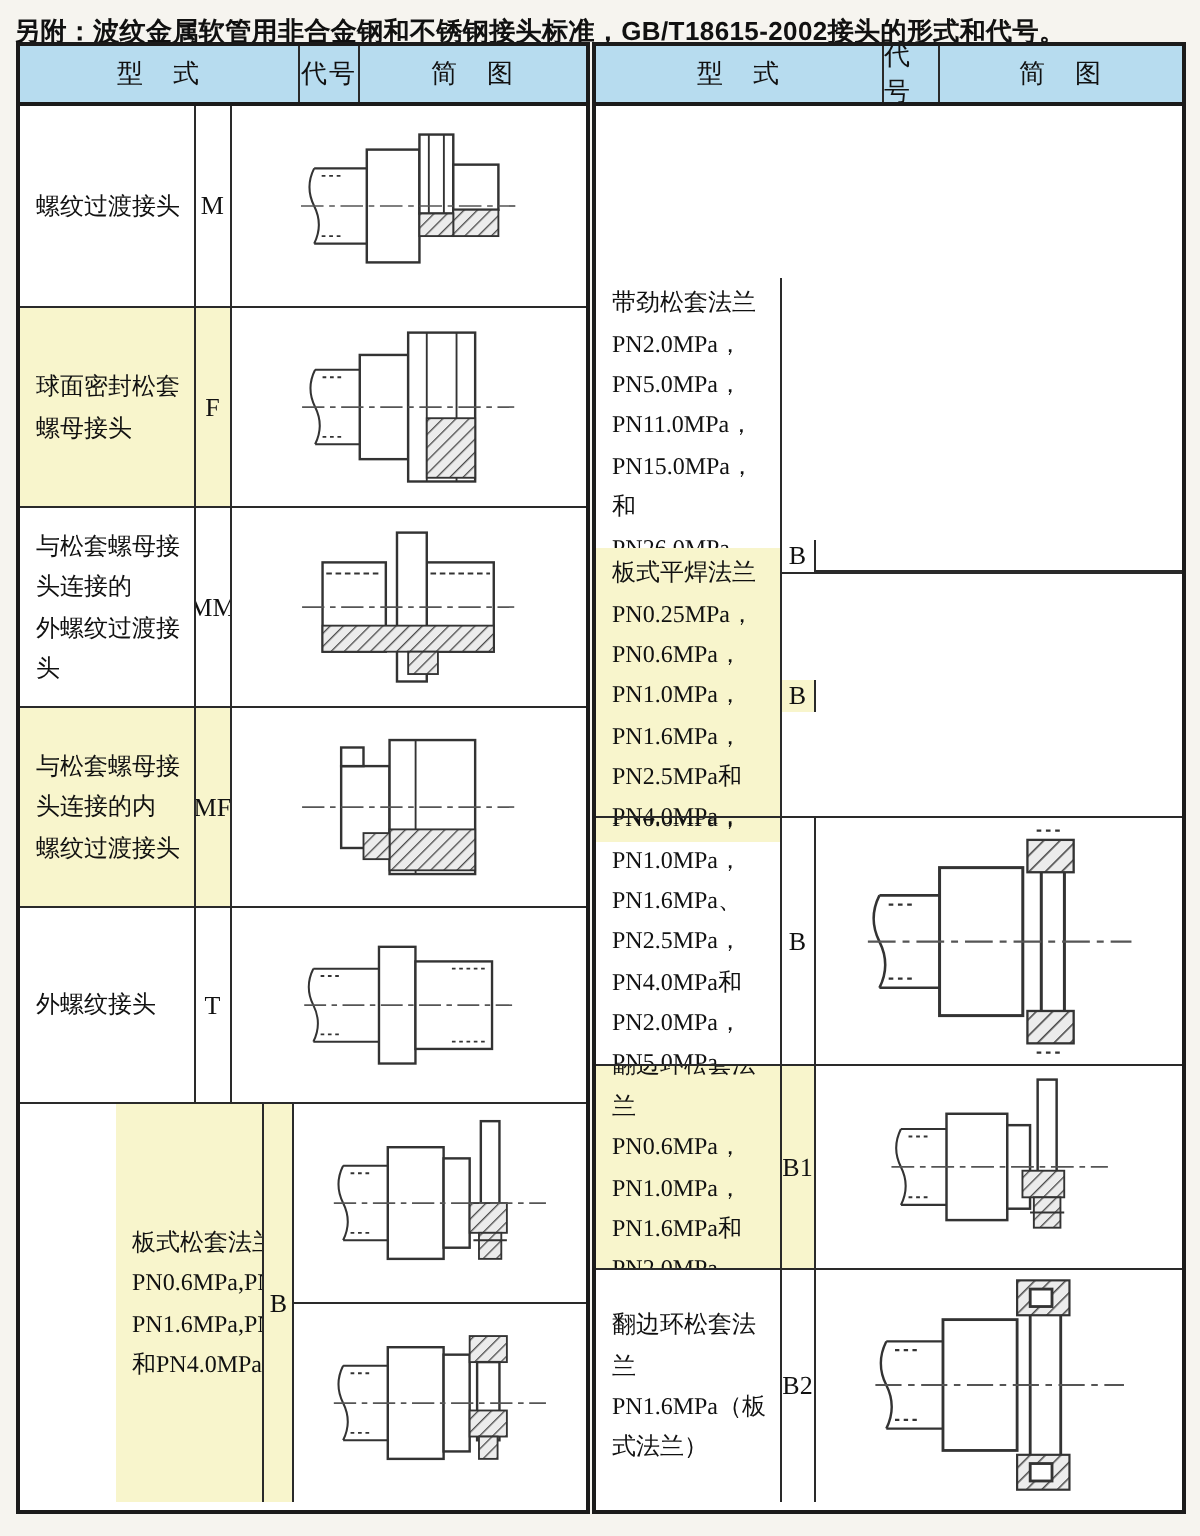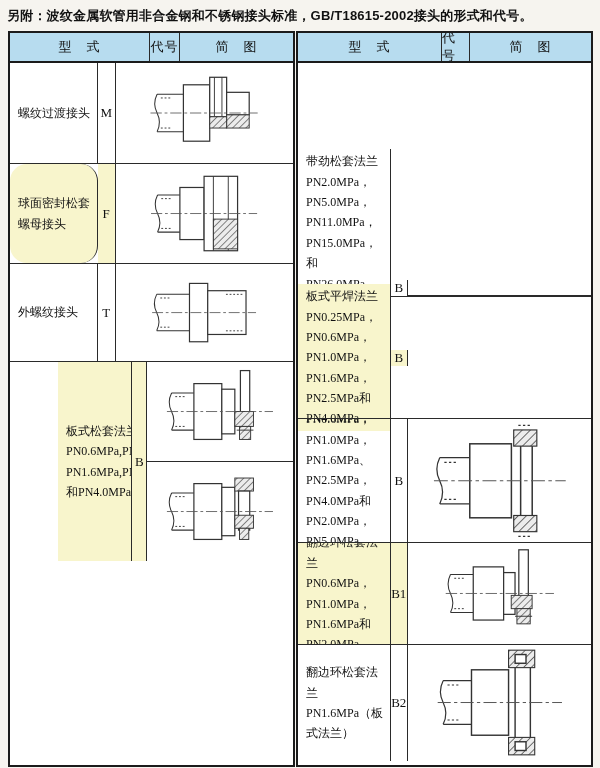--- a/index.html
+++ b/index.html
@@ -9,21 +9,21 @@
     --border-thin:#2a2a2a;
     --page-bg:#f6f4ef;
   }
   html,body{margin:0;padding:0;}
   body{width:600px;height:768px;background:var(--page-bg);
        font-family:"Liberation Serif","DejaVu Serif",serif;color:#111;overflow:hidden;}
   .page{position:relative;width:600px;height:652px;}
   .doc-title{position:absolute;left:7px;top:7px;width:590px;
              font-family:"Liberation Sans","DejaVu Sans",sans-serif;
              font-weight:bold;font-size:13px;letter-spacing:0.2px;white-space:nowrap;}
-  .tbl{position:absolute;top:31px;background:#fff;border:2px solid var(--border-dark);
+  .tbl{position:absolute;top:21px;background:#fff;border:2px solid var(--border-dark);
        display:flex;flex-direction:column;box-sizing:border-box;}
   .tbl-left{left:8px;width:287px;height:736px;}
   .tbl-right{left:296px;width:297px;height:736px;}
   .thead{display:flex;flex:0 0 auto;height:28px;background:var(--header-bg);
          border-bottom:2px solid var(--border-dark);}
   .thead .cell{display:flex;align-items:center;justify-content:center;
                font-size:13px;letter-spacing:1px;}
   .tbody{display:flex;flex-direction:column;flex:1 1 auto;}
   .trow{display:flex;flex:0 0 auto;box-sizing:border-box;}
   .trow + .trow{border-top:1px solid var(--border-thin);}
@@ -78,33 +78,70 @@
                 <line x1="79" y1="12" x2="79" y2="54" stroke="#333" stroke-width="1"></line>
                 <rect x="84" y="28" width="24" height="24" stroke="#333" stroke-width="1.3" fill="#fff"></rect>
                 <rect x="84" y="52" width="24" height="14" fill="url(#hatch)" stroke="#333" stroke-width="1"></rect>
                 <rect x="66" y="54" width="18" height="12" fill="url(#hatch)" stroke="#333" stroke-width="1"></rect>
                 <line x1="3" y1="50" x2="117" y2="50" stroke="#555" stroke-width="0.9" stroke-dasharray="12 3 3 3"></line>
               </svg>
             </div>
           </div>
         </div>
         <div class="trow" style="height: 100px;">
-          <div class="cell c-type hl" style="width: 140px; border-radius: 17px;">球面密封松套螺母接头</div>
+          <div class="cell c-type hl" style="width: 140px;">球面密封松套螺母接头</div>
           <div class="cell c-code hl" style="width: 30px;">F</div>
           <div class="cell c-diag">
             <div class="subdiag">
               <svg viewBox="0 0 120 100" preserveAspectRatio="xMidYMid meet">
                 <path d="M10,30 h24 M10,70 h24 M10,30 q-5,10 0,20 q5,10 0,20" stroke="#333" stroke-width="1.1" fill="none"></path>
                 <line x1="14" y1="34" x2="24" y2="34" stroke="#333" stroke-width="1" stroke-dasharray="2 2"></line>
                 <line x1="14" y1="66" x2="24" y2="66" stroke="#333" stroke-width="1" stroke-dasharray="2 2"></line>
                 <rect x="34" y="22" width="26" height="56" stroke="#333" stroke-width="1.3" fill="#fff"></rect>
                 <rect x="60" y="10" width="36" height="80" stroke="#333" stroke-width="1.3" fill="#fff"></rect>
                 <line x1="70" y1="10" x2="70" y2="90" stroke="#333" stroke-width="1"></line>
                 <line x1="86" y1="10" x2="86" y2="90" stroke="#333" stroke-width="1"></line>
                 <rect x="70" y="56" width="26" height="32" fill="url(#hatch)" stroke="#333" stroke-width="1"></rect>
+                <line x1="3" y1="50" x2="117" y2="50" stroke="#555" stroke-width="0.9" stroke-dasharray="12 3 3 3"></line>
+              </svg>
+            </div>
+          </div>
+        </div>
+        <div class="trow" style="height: 100px;">
+          <div class="cell c-type" style="width: 140px;">与松套螺母接头连接的
+外螺纹过渡接头</div>
+          <div class="cell c-code" style="width: 30px;">MM</div>
+          <div class="cell c-diag">
+            <div class="subdiag">
+              <svg viewBox="0 0 120 100" preserveAspectRatio="xMidYMid meet">
+                <rect x="14" y="26" width="34" height="48" stroke="#333" stroke-width="1.3" fill="#fff"></rect>
+                <rect x="70" y="26" width="36" height="48" stroke="#333" stroke-width="1.3" fill="#fff"></rect>
+                <rect x="54" y="10" width="16" height="80" stroke="#333" stroke-width="1.3" fill="#fff"></rect>
+                <rect x="14" y="60" width="92" height="14" fill="url(#hatch)" stroke="#333" stroke-width="1"></rect>
+                <rect x="60" y="74" width="16" height="12" fill="url(#hatch)" stroke="#333" stroke-width="1"></rect>
+                <line x1="16" y1="32" x2="46" y2="32" stroke="#333" stroke-width="1" stroke-dasharray="3 2"></line>
+                <line x1="72" y1="32" x2="104" y2="32" stroke="#333" stroke-width="1" stroke-dasharray="3 2"></line>
+                <line x1="3" y1="50" x2="117" y2="50" stroke="#555" stroke-width="0.9" stroke-dasharray="12 3 3 3"></line>
+              </svg>
+            </div>
+          </div>
+        </div>
+        <div class="trow" style="height: 100px;">
+          <div class="cell c-type hl" style="width: 140px;">与松套螺母接头连接的内
+螺纹过渡接头</div>
+          <div class="cell c-code hl" style="width: 30px;">MF</div>
+          <div class="cell c-diag">
+            <div class="subdiag">
+              <svg viewBox="0 0 120 100" preserveAspectRatio="xMidYMid meet">
+                <rect x="24" y="28" width="26" height="44" stroke="#333" stroke-width="1.3" fill="#fff"></rect>
+                <rect x="24" y="18" width="12" height="10" stroke="#333" stroke-width="1.3" fill="#fff"></rect>
+                <rect x="50" y="14" width="46" height="72" stroke="#333" stroke-width="1.3" fill="#fff"></rect>
+                <line x1="64" y1="14" x2="64" y2="86" stroke="#333" stroke-width="1"></line>
+                <rect x="50" y="62" width="46" height="22" fill="url(#hatch)" stroke="#333" stroke-width="1"></rect>
+                <rect x="36" y="64" width="14" height="14" fill="url(#hatch)" stroke="#333" stroke-width="1"></rect>
                 <line x1="3" y1="50" x2="117" y2="50" stroke="#555" stroke-width="0.9" stroke-dasharray="12 3 3 3"></line>
               </svg>
             </div>
           </div>
         </div>
         <div class="trow" style="height: 98px;">
           <div class="cell c-type" style="width: 140px;">外螺纹接头</div>
           <div class="cell c-code" style="width: 30px;">T</div>
           <div class="cell c-diag">
             <div class="subdiag">

